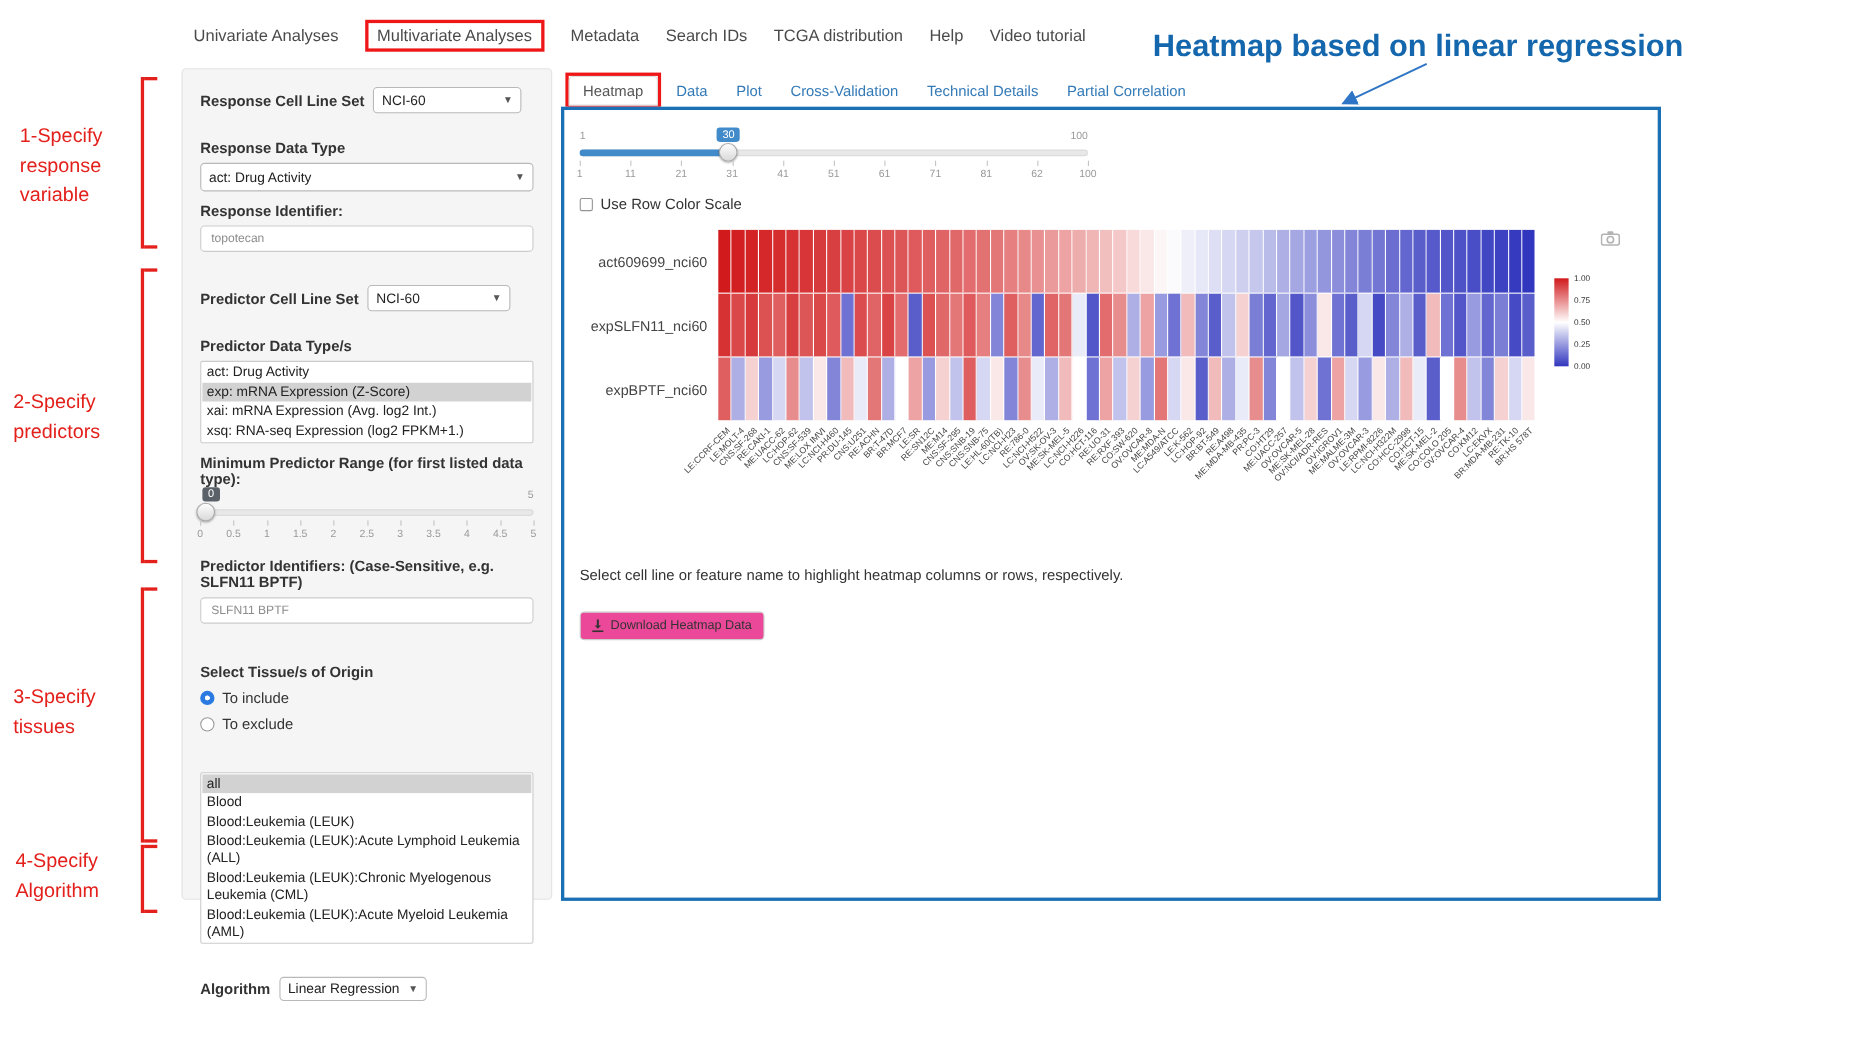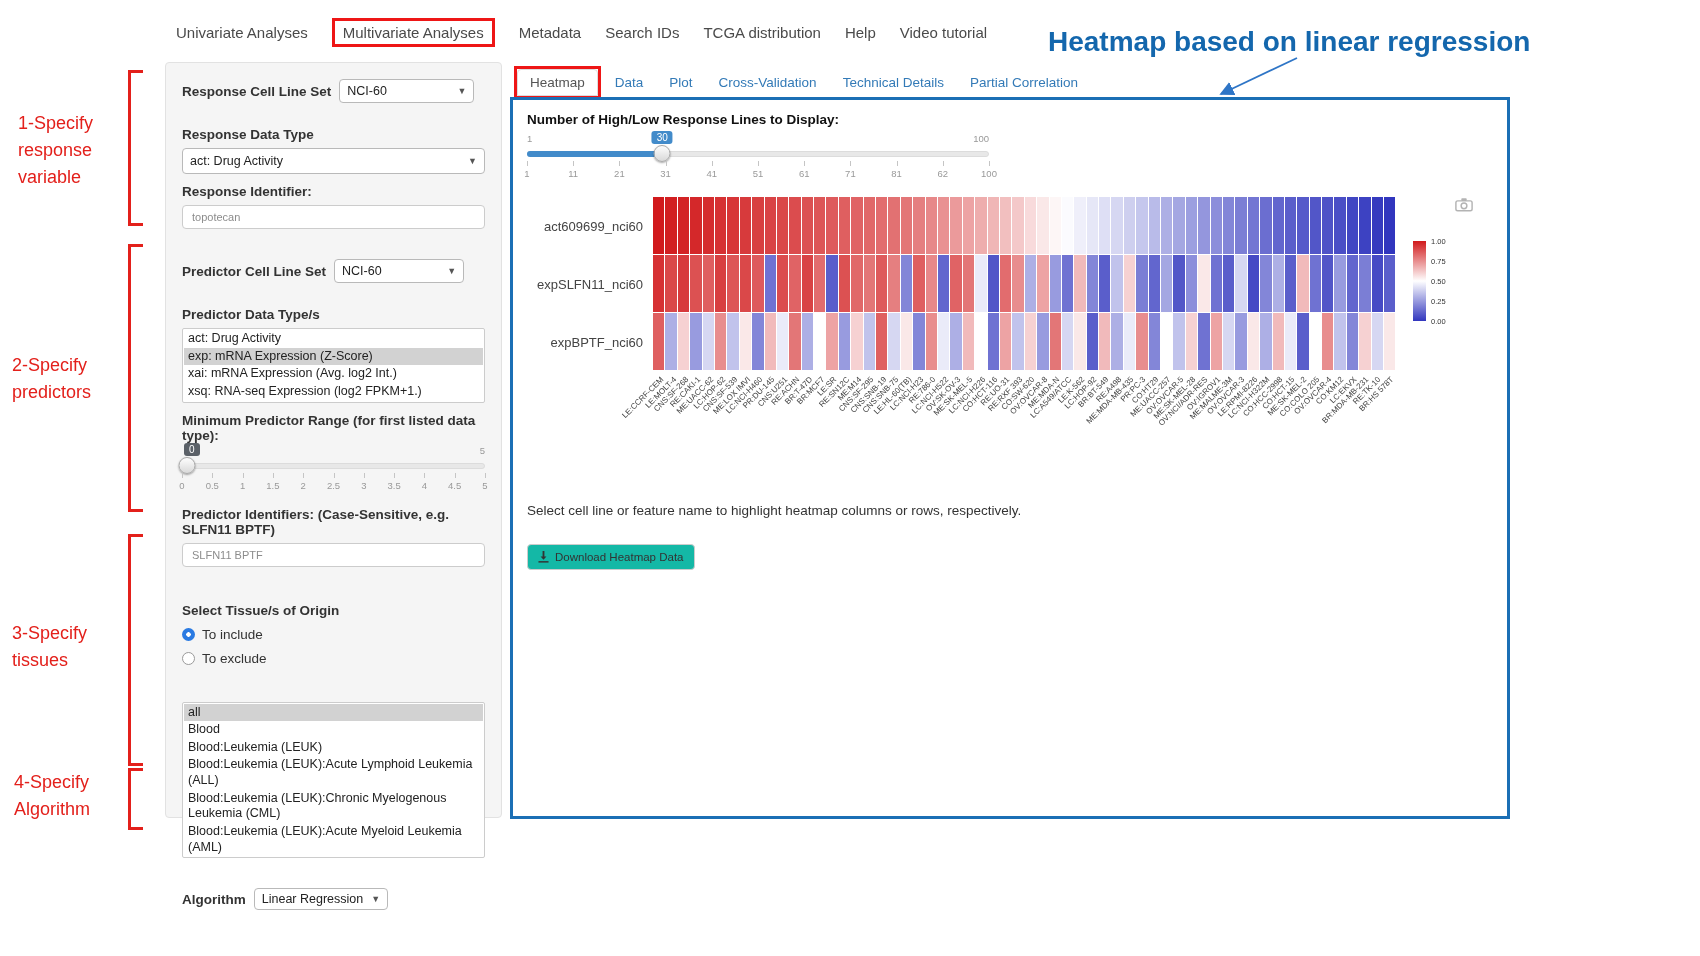--- a/index.html
+++ b/index.html
@@ -83,21 +83,21 @@
   .hm-cell { flex:1 1 auto; border-right:1px solid #fff; }
   .hm-cell:last-child { border-right:none; }
   .hm-xlabels { position:absolute; left:126px; top:174px; width:742px; height:122px; }
   .hm-xlab { position:absolute; top:4px; font-size:8px; color:#444; white-space:nowrap;
              transform:rotate(-45deg) translateX(-100%); transform-origin:0 0; cursor:pointer; }
   .hm-colorbar { position:absolute; left:886px; top:44px; width:13px; height:80px; }
   .hm-cbar-lab { position:absolute; left:904px; font-size:7.5px; color:#333; transform:translateY(-50%); }
   .camera { position:absolute; left:928px; top:0; cursor:pointer; opacity:.75; }
   .hint { font-size:13.5px; color:#333; margin-top:8px; }
   .dl-btn { display:inline-flex; align-items:center; gap:6px; margin-top:26px; border:1px solid #ccc;
-            border-radius:4px; background:#14b8a6; padding:6px 10px; font-size:11.5px; color:#333; cursor:pointer; }
+            border-radius:4px; background:#ec4899; padding:6px 10px; font-size:11.5px; color:#333; cursor:pointer; }
 </style>
 </head>
 <body>
 
 <div class="page">
 
   <div class="top-nav">
       <span class="nav-item">Univariate Analyses</span>
       <span class="nav-item nav-highlight">Multivariate Analyses</span>
       <span class="nav-item">Metadata</span>
@@ -228,21 +228,20 @@
       <span class="red-box"><span class="tab-active">Heatmap</span></span>
       <span class="tab">Data</span>
       <span class="tab">Plot</span>
       <span class="tab">Cross-Validation</span>
       <span class="tab">Technical Details</span>
       <span class="tab">Partial Correlation</span>
     </div>
 
   <div class="main-panel">
 
-    <div class="panel-title">Number of High/Low Response Lines to Display:</div>
 
     <div class="slider response-slider">
       <span class="minlab">1</span>
       <span class="maxlab">100</span>
       <span class="bubble" style="left: 29.2929%;">30</span>
       <span class="track"></span>
       <span class="fill" style="left: 0px; width: 29.2929%;"></span>
       <span class="handle" style="left: 29.2929%;"></span>
       <span class="grid">
           <span class="tick" style="left: 0%;"></span>
@@ -263,20 +262,24 @@
           <span class="ticklab" style="left: 70%;">71</span>
           <span class="tick" style="left: 80%;"></span>
           <span class="ticklab" style="left: 80%;">81</span>
           <span class="tick" style="left: 90%;"></span>
           <span class="ticklab" style="left: 90%;">62</span>
           <span class="tick" style="left: 100%;"></span>
           <span class="ticklab" style="left: 100%;">100</span>
         </span>
     </div>
 
+    <div class="checkbox-row">
+      <span class="checkbox"></span>
+      <span>Use Row Color Scale</span>
+    </div>
 
     <div class="hm-wrap">
       <div class="hm-ylabels">
           <div class="hm-ylab">act609699_nci60</div>
           <div class="hm-ylab">expSLFN11_nci60</div>
           <div class="hm-ylab">expBPTF_nci60</div>
         </div>
       <div class="hm-grid">
           <div class="hm-row">
             <div class="hm-cell" title="act609699_nci60 / LE:CCRF-CEM: 1" style="background: rgb(209, 26, 28);"></div>

